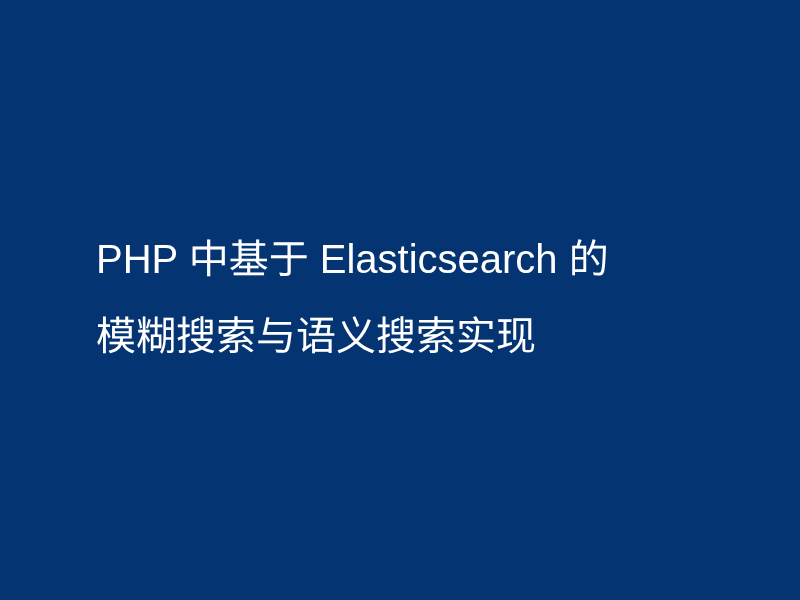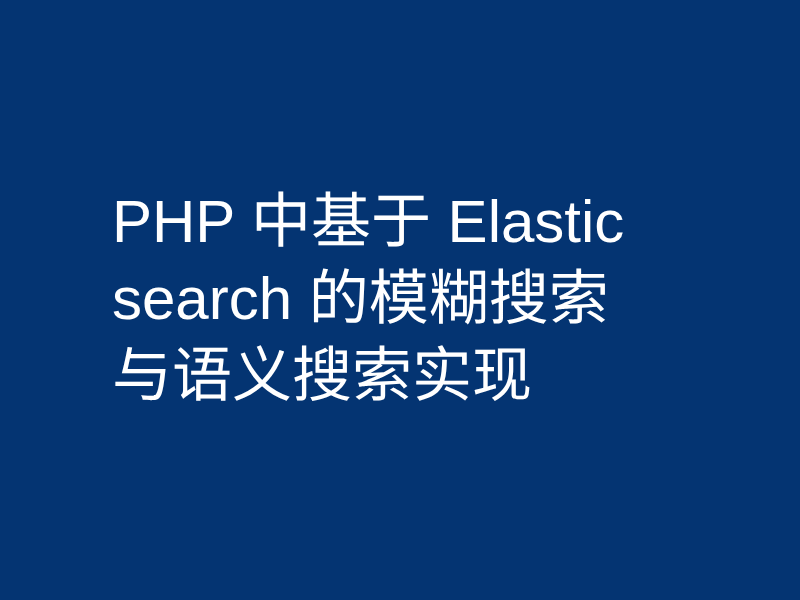--- a/index.html
+++ b/index.html
@@ -31,25 +31,25 @@
   
   .title-block {
     box-sizing: border-box;
     margin-left: 96px;
     width: 546px;
     
     margin-top: -4px;
   }
 
   .cover-title {
-    margin: 16px;
+    margin: 0;
     padding: 0;
     color: #ffffff;
     font-family: "Liberation Sans", "DejaVu Sans", sans-serif;
-    font-size: 60px;
+    font-size: 40px;
     font-weight: 400;
     line-height: 77px;
     letter-spacing: 0px;
     text-align: left;
     
     word-break: break-all;
     overflow-wrap: break-word;
     white-space: normal;
     -webkit-font-smoothing: antialiased;
   }

